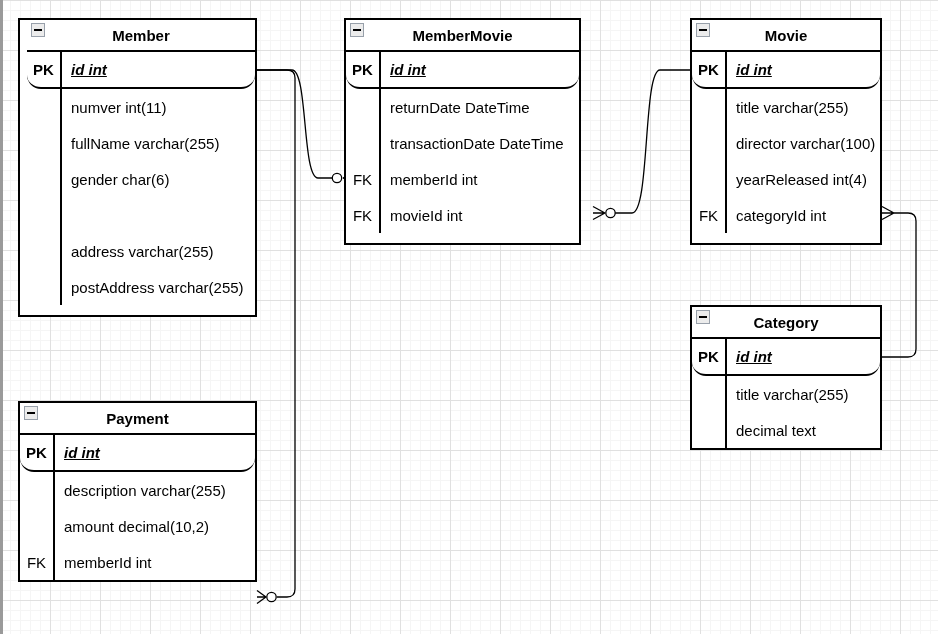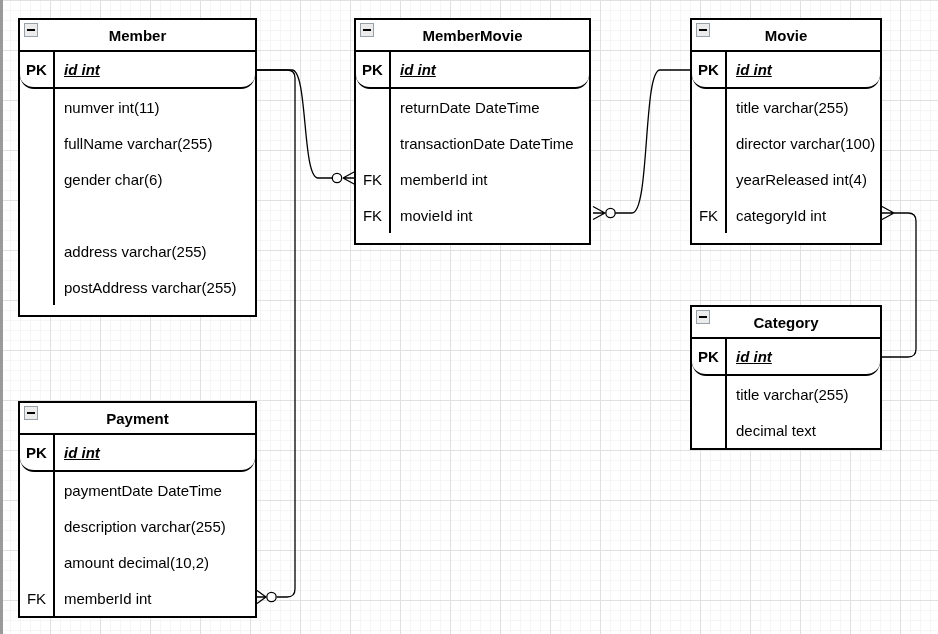--- a/index.html
+++ b/index.html
@@ -98,22 +98,22 @@
   .elabel {
     flex: 1;
     display: flex;
     align-items: center;
     padding-left: 9px;
   }
   .erow.pk .elabel { font-weight: bold; text-decoration: underline; font-style: italic; }
   .ebody.padded { padding-bottom: 10px; }
 
   
-  .t-member      { left: 18px;  top: 18px;  width: 239px; }
-  .t-membermovie { left: 354px; top: 18px;  width: 237px; }
+  .t-member      { left: 18px;  top: 18px;  width: 239px; padding-left: 7px; }
+  .t-membermovie { left: 344px; top: 18px;  width: 237px; }
   .t-movie       { left: 690px; top: 18px;  width: 192px; }
   .t-category    { left: 690px; top: 305px; width: 192px; }
   .t-payment     { left: 18px;  top: 401px; width: 239px; }
 </style>
 </head>
 <body>
 
 <div class="canvas">
 
   <div class="window-edge"></div>
@@ -274,24 +274,20 @@
         </span>
       <span>Payment</span>
     </div>
     <div class="erow pk">
       <div class="ekey">PK</div>
       <div class="elabel">id int</div>
     </div>
     <div class="ebody">
       <div class="erow body">
         <div class="ekey"></div>
-        <div class="elabel">paymentDate DateTime</div>
-      </div>
-      <div class="erow body">
-        <div class="ekey"></div>
         <div class="elabel">description varchar(255)</div>
       </div>
       <div class="erow body">
         <div class="ekey"></div>
         <div class="elabel">amount decimal(10,2)</div>
       </div>
       <div class="erow body">
         <div class="ekey">FK</div>
         <div class="elabel">memberId int</div>
       </div>

